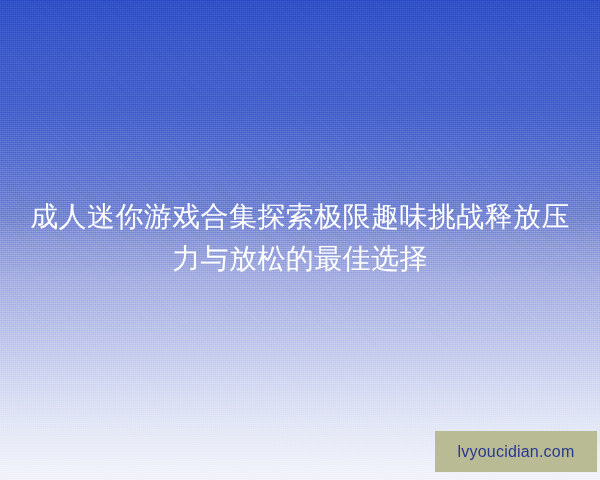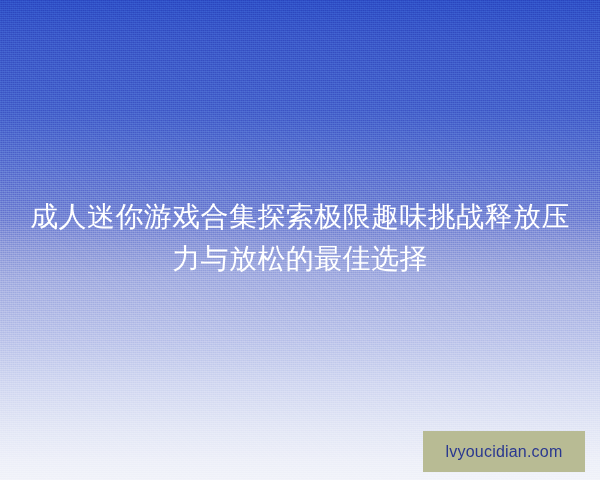--- a/index.html
+++ b/index.html
@@ -86,21 +86,21 @@
     line-height: 42px;
     letter-spacing: 0.4px;
     font-weight: 400;
     text-rendering: optimizeLegibility;
     white-space: pre-wrap;
   }
 
   
   .watermark {
     position: absolute;
-    left: 423px;
+    left: 435px;
     top: 431px;
     width: 162px;
     height: 41px;
     background: #b8bb94;
     display: flex;
     align-items: center;
     justify-content: center;
   }
   .watermark-text {
     color: #2a3890;

